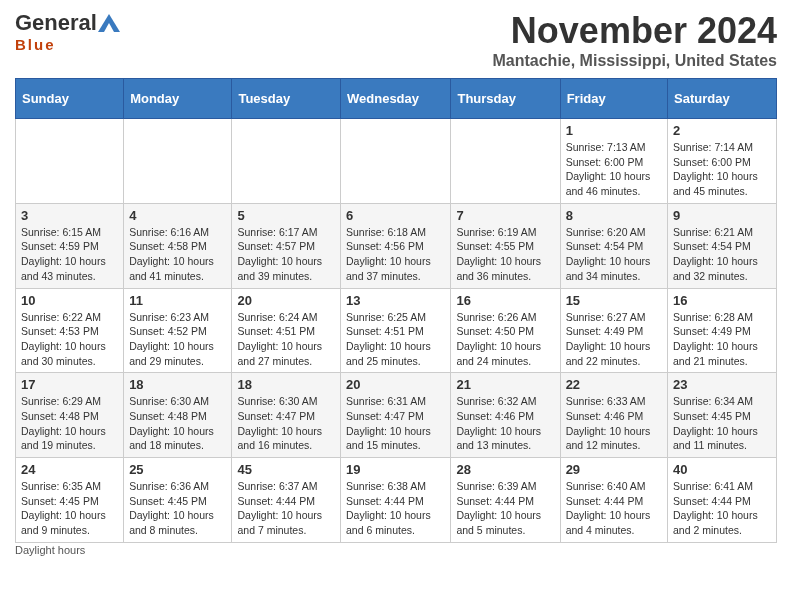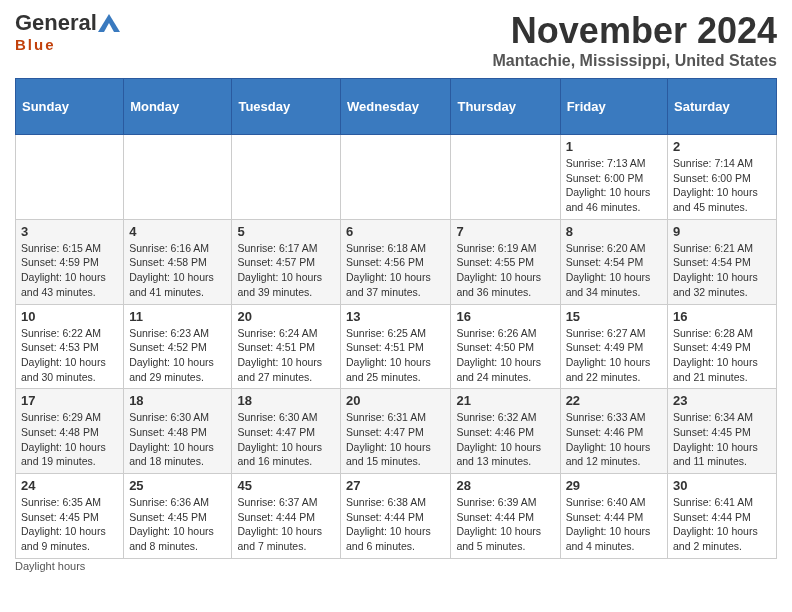--- a/index.html
+++ b/index.html
@@ -36,21 +36,21 @@
     }
     .calendar-table {
       width: 100%;
       border-collapse: collapse;
       font-size: 11px;
     }
     .calendar-table th {
       background: #3a7abf;
       color: #fff;
       text-align: left;
-      padding: 20px 6px;
+      padding: 12px 6px;
       font-size: 13px;
       font-weight: bold;
       border: 1px solid #2a5a9f;
     }
     .calendar-table td {
       border: 1px solid #ccc;
       vertical-align: top;
       padding: 4px 5px;
       width: 113px;
       min-height: 80px;
@@ -230,33 +230,33 @@
         </td>
         <td>
           <div class="day-number">25</div>
           <div class="day-info">Sunrise: 6:36 AM<br>Sunset: 4:45 PM<br>Daylight: 10 hours and 8 minutes.</div>
         </td>
         <td>
           <div class="day-number">45</div>
           <div class="day-info">Sunrise: 6:37 AM<br>Sunset: 4:44 PM<br>Daylight: 10 hours and 7 minutes.</div>
         </td>
         <td>
-          <div class="day-number">27</div>
+          <div class="day-number">19</div>
           <div class="day-info">Sunrise: 6:38 AM<br>Sunset: 4:44 PM<br>Daylight: 10 hours and 6 minutes.</div>
         </td>
         <td>
           <div class="day-number">28</div>
           <div class="day-info">Sunrise: 6:39 AM<br>Sunset: 4:44 PM<br>Daylight: 10 hours and 5 minutes.</div>
         </td>
         <td>
           <div class="day-number">29</div>
           <div class="day-info">Sunrise: 6:40 AM<br>Sunset: 4:44 PM<br>Daylight: 10 hours and 4 minutes.</div>
         </td>
         <td>
-          <div class="day-number">30</div>
+          <div class="day-number">40</div>
           <div class="day-info">Sunrise: 6:41 AM<br>Sunset: 4:44 PM<br>Daylight: 10 hours and 2 minutes.</div>
         </td>
       </tr>
     </tbody>
 </table>
 
 <div class="footer">
   <span>Daylight hours</span>
 </div>
 

